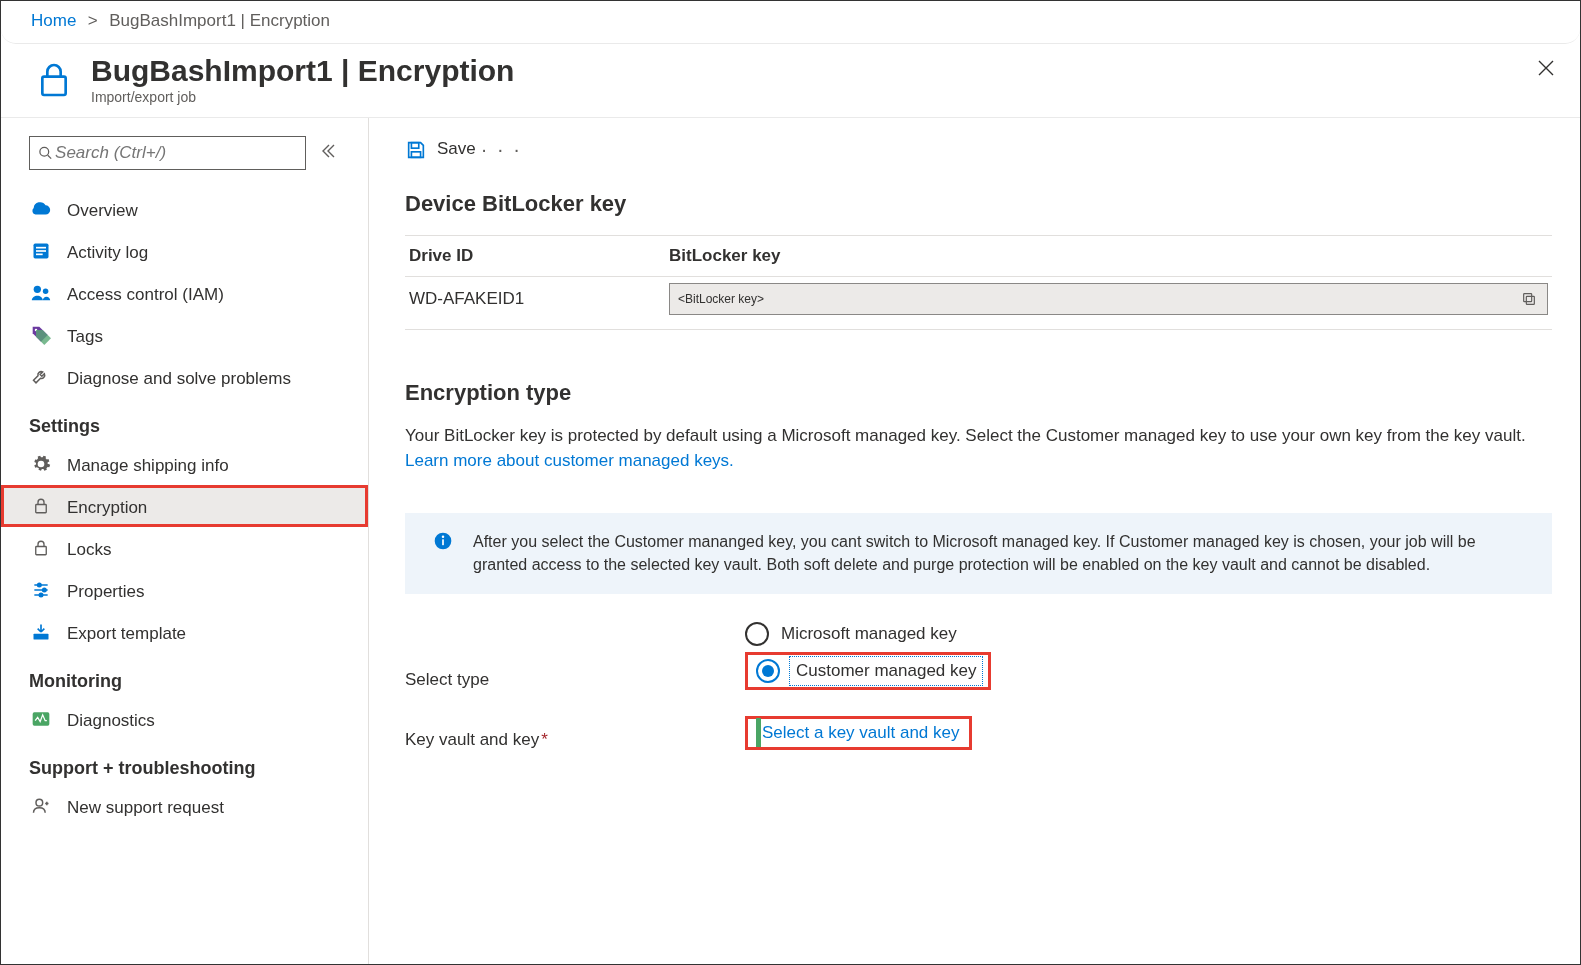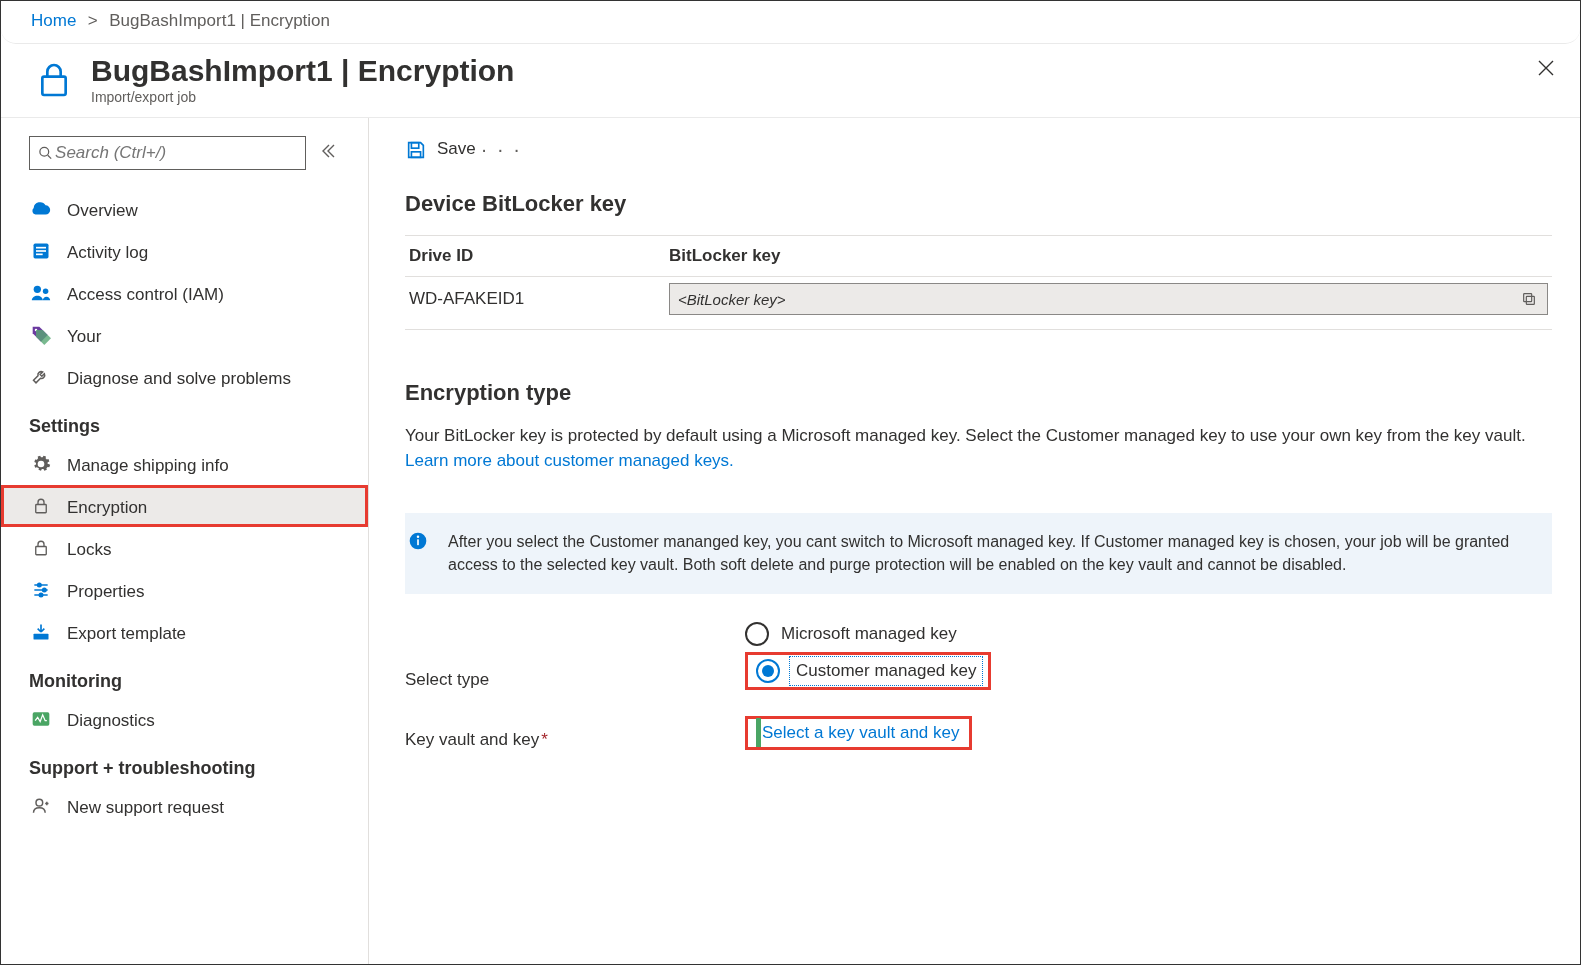--- a/index.html
+++ b/index.html
@@ -43,27 +43,27 @@
 
   .section-h { font-size: 22px; font-weight: 600; margin: 20px 0 18px 0; }
 
   .tbl { width: 100%; border-top: 1px solid #e1dfdd; }
   .tbl-head { display:flex; padding: 10px 4px; font-size: 17px; font-weight: 600; border-bottom: 1px solid #e1dfdd; }
   .tbl-row { display:flex; align-items:center; padding: 6px 4px 14px 4px; border-bottom: 1px solid #e1dfdd; }
   .col-drive { width: 260px; font-size:17px; }
   .col-key-h { flex:1; }
   .col-key { flex: 1; }
   .key-field { display:flex; border: 1px solid #8a8886; background: #eceae8; height: 32px; align-items: center; padding: 0 6px; }
-  .key-field input { flex:1; border:none; background: transparent; font-size: 15px; outline: none; color: #323130; font-style: italic; }
+  .key-field input { flex:1; border:none; background: transparent; font-size: 12px; outline: none; color: #323130; }
   .key-field .copy { width: 24px; display:flex; justify-content:center; cursor:pointer; }
 
   .body-text { font-size: 17px; line-height: 1.45; }
   .link { color: #0078d4; text-decoration: none; cursor: pointer; }
 
-  .info-box { background: #eef4fa; display:flex; padding: 18px 3px; font-size: 16px; line-height: 1.4; margin: 40px 0 28px 0; }
+  .info-box { background: #eef4fa; display:flex; padding: 18px 28px; font-size: 16px; line-height: 1.4; margin: 40px 0 28px 0; }
   .info-box .ic { width: 22px; height: 22px; margin-right: 18px; flex-shrink:0; }
 
   .form-row { display:flex; align-items: flex-end; margin-bottom: 26px; }
   .form-label { width: 340px; font-size: 17px; padding-top: 2px; }
   .req { color: #a4262c; margin-left: 2px; }
   .radio-group { flex:1; }
   .radio-opt { display:flex; align-items:center; font-size: 17px; margin-bottom: 6px; cursor: pointer; position: relative; }
   .radio-outer { width:24px; height:24px; border:2px solid #323130; border-radius:50%; margin-right:12px; display:flex; align-items:center; justify-content:center; }
   .radio-opt.checked .radio-outer { border-color:#0078d4; }
   .radio-inner { width:12px; height:12px; background:#0078d4; border-radius:50%; }
@@ -148,21 +148,21 @@
       <span>Access control (IAM)</span>
     </div>
     <div class="nav-item">
       <span class="ic">
           <svg width="20" height="20" viewBox="0 0 24 24">
             <path fill="#6b3aa0" d="M2 2h8l10 10-8 8L2 10z"></path>
             <circle cx="6" cy="6" r="1.5" fill="#fff"></circle>
             <path fill="#57a773" d="M5 5h8l10 10-8 8L5 13z" transform="translate(1,1)" opacity="0.8"></path>
           </svg>
         </span>
-      <span>Your</span>
+      <span>Tags</span>
     </div>
     <div class="nav-item">
       <span class="ic">
           <svg width="20" height="20" viewBox="0 0 24 24" fill="none" stroke="#605e5c" stroke-width="1.8">
             <path d="M14 6a4 4 0 0 0-5.6 4.6L3 16l3 3 5.4-5.4A4 4 0 0 0 16 8l-3 3-2-2 3-3z"></path>
           </svg>
         </span>
       <span>Diagnose and solve problems</span>
     </div>
 

